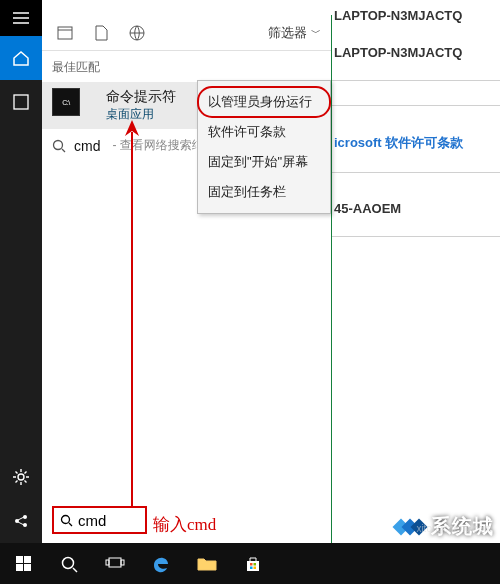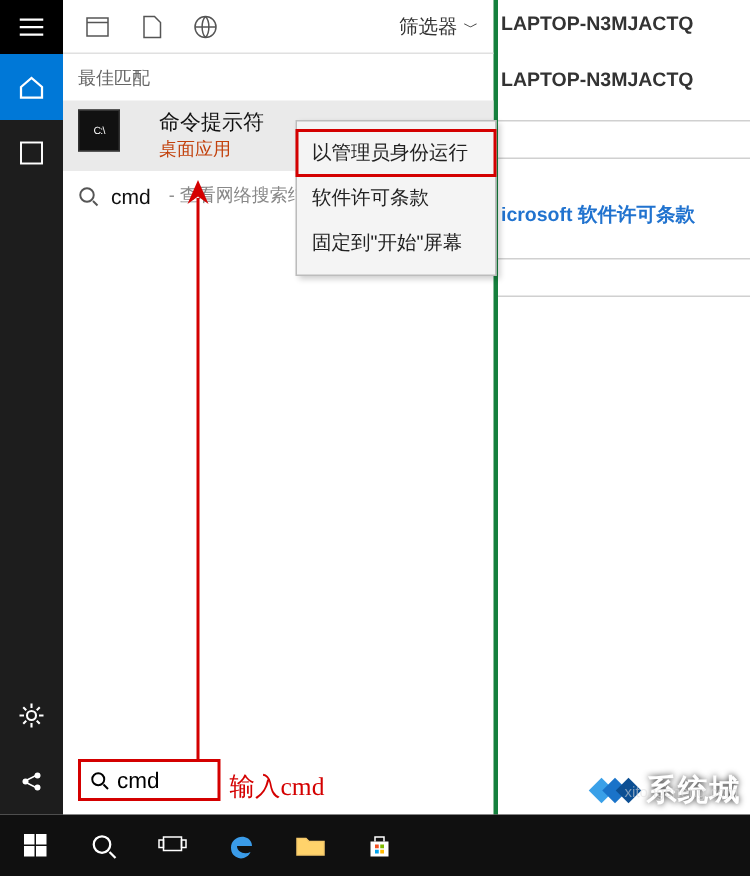--- a/index.html
+++ b/index.html
@@ -6,41 +6,41 @@
   body { width:500px; height:584px; background:#fff; position:relative; overflow:hidden; }
 
   
   .sysbar { position:absolute; left:0; top:0; width:42px; height:543px; background:#1d1d1d; display:flex; flex-direction:column; align-items:center; color:#fff; }
   .sysbar .ham { width:42px; height:36px; display:flex; align-items:center; justify-content:center; background:#000; }
   .sysbar .ico { width:42px; height:44px; display:flex; align-items:center; justify-content:center; font-size:16px; }
   .sysbar .home { background:#0078d7; }
   .sysbar .spacer { flex:1; }
 
   
-  .panel { position:absolute; left:42px; top:0; width:290px; height:543px; background:#fff; border-right:3px solid #15803d; }
+  .panel { position:absolute; left:42px; top:15px; width:290px; height:543px; background:#fff; border-right:1px solid #15803d; }
   .panel .toprow { height:36px; display:flex; align-items:center; border-bottom:1px solid #e0e0e0; padding:0 6px; gap:2px; }
   .toprow .tab { width:34px; height:28px; display:flex; align-items:center; justify-content:center; color:#555; font-size:15px; }
   .toprow .flex { flex:1; }
   .filter { font-size:13px; color:#333; display:flex; align-items:center; gap:4px; padding:0 4px; }
   .chev { font-size:10px; }
 
   .section-label { font-size:12px; color:#666; padding:8px 10px 6px;font-family:Liberation Mono, monospace; }
   .result { padding:6px 10px; display:flex; gap:26px; background:#eaeaea; }
   .result .thumb { width:28px; height:28px; background:#111; display:flex; align-items:center; justify-content:center; color:#fff; font-size:7px; letter-spacing:-0.5px; border:1px solid #333; }
   .result .txt .t1 { font-size:14px; color:#111; }
-  .result .txt .t2 { font-size:12px; color:#c2410c; }
+  .result .txt .t2 { font-size:12px; color:#0c4a6e; }
 
   .sugg { padding:4px 10px; display:flex; align-items:center; gap:8px; margin-top:4px; }
   .sugg .mag { color:#555; font-size:14px; }
   .sugg .q { font-size:14px; color:#111; }
   .sugg .hint { font-size:12px; color:#888; margin-left:4px; }
 
   
   .ctx { position:absolute; left:197px; top:80px; width:134px; background:#f4f4f4; border:1px solid #bcbcbc; box-shadow:2px 2px 4px rgba(0,0,0,.2); padding:6px 0; }
-  .ctx .item { padding:6px 10px; font-size:13px; color:#222; }
+  .ctx .item { padding:6px 10px; font-size:13px; color:#222;border-radius:14px; }
   .ctx .item.hi { outline:2px solid #d40000; outline-offset:-1px; }
 
   
   .bg { position:absolute; left:332px; top:4px; width:168px; font-size:13px; color:#333;font-weight:bold; }
   .bg div { padding:4px 2px 18px; }
   .bg .link { color:#2173cf; }
   .bg .rule { border-top:1px solid #d0d0d0; height:1px; margin:2px 0; }
 
   
   .searchbox { position:absolute; left:52px; bottom:50px; width:95px; height:28px; border:2px solid #d40000; display:flex; align-items:center; padding:0 6px; gap:5px; background:#fff; }
@@ -68,20 +68,21 @@
 </head>
 <body>
 
 <div class="bg">
   <div>LAPTOP-N3MJACTQ</div>
   <div>LAPTOP-N3MJACTQ</div>
   <div class="rule"></div>
   <div class="rule"></div>
   <div class="link">icrosoft 软件许可条款</div>
   <div class="rule"></div>
+  <div>45-AAOEM</div>
   <div class="rule"></div>
 </div>
 
 <div class="sysbar">
   <div class="ham">
     <svg width="16" height="12">
         <path d="M0 1h16M0 6h16M0 11h16" stroke="#fff" stroke-width="1.5"></path>
       </svg>
   </div>
   <div class="ico home">
@@ -157,20 +158,21 @@
     </span>
     <span class="q">cmd</span>
     <span class="hint">- 查看网络搜索结果</span>
   </div>
 </div>
 
 <div class="ctx">
   <div class="item hi">以管理员身份运行</div>
   <div class="item">软件许可条款</div>
   <div class="item">固定到"开始"屏幕</div>
+  <div class="item">固定到任务栏</div>
 </div>
 
 <svg class="arrow" viewBox="0 0 20 390">
   <path d="M10 390 L10 12" stroke="#d40000" stroke-width="2" fill="none"></path>
   <path d="M10 0 L3 16 L10 11 L17 16 Z" fill="#d40000"></path>
 </svg>
 
 <div class="searchbox">
   <span class="mag">
     <svg width="13" height="13">

